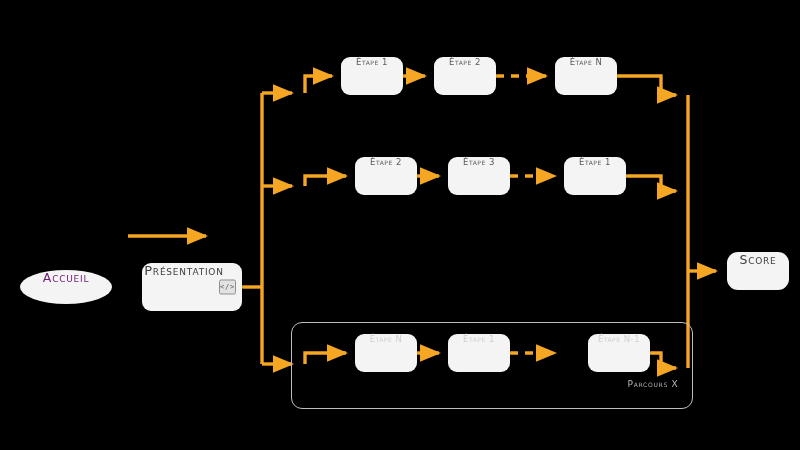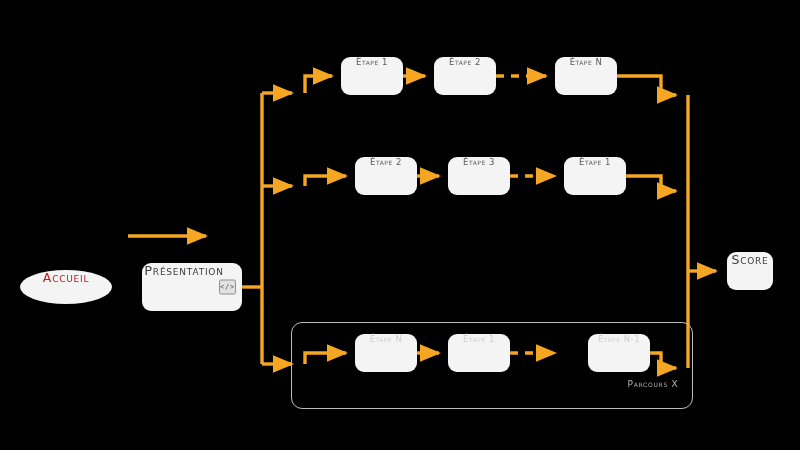--- a/index.html
+++ b/index.html
@@ -44,21 +44,21 @@
   .node.ellipse {
     border-radius: 50%;
     box-shadow: 0 1px 2px rgba(0,0,0,0.35);
   }
 
   
   #node-accueil {
     left: 20px;  top: 270px;
     width: 92px; height: 34px;
     font-size: 12.5px;
-    color: #b91c1c;
+    color: #701a75;
   }
 
   
   #node-presentation {
     left: 142px; top: 263px;
     width: 100px; height: 48px;
     font-size: 13px;
     color: #3d3d3d;
     padding-right: 16px;
     justify-content: center;
@@ -79,23 +79,24 @@
     justify-content: center;
     font-size: 7px;
     line-height: 1;
     color: #555;
     font-family: "DejaVu Sans Mono", monospace;
   }
 
   
   #node-score {
     left: 727px; top: 252px;
-    width: 46px; height: 38px;
+    width: 62px; height: 38px;
     font-size: 12.5px;
     color: #3d3d3d;
+    border-radius: 11px;
   }
 
   
   .step {
     width: 62px; height: 38px;
     font-size: 8.5px;
     color: #5a5a5a;
   }
   
   .step.faded {

